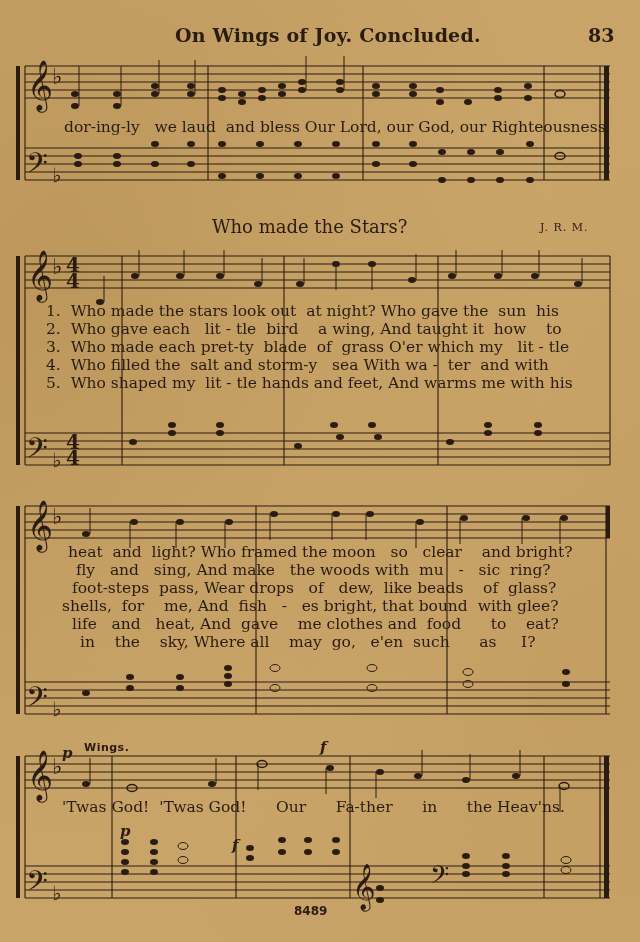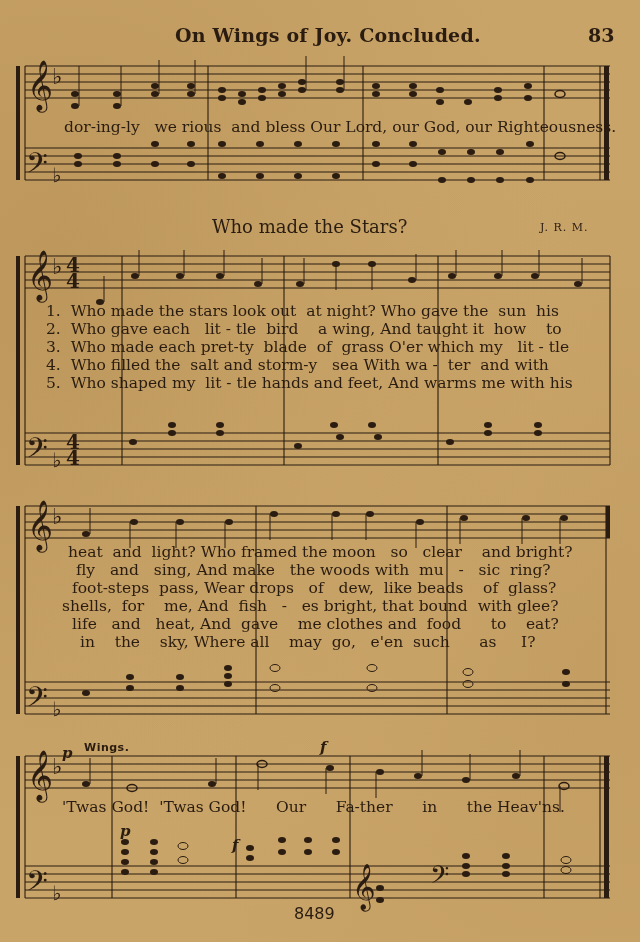--- a/index.html
+++ b/index.html
@@ -19,21 +19,21 @@
   .header-title { position: absolute; left: 175px; top: 0; font-size: 19px; letter-spacing: 0.2px; }
   .page-number { position: absolute; left: 588px; top: 0; font-size: 19px; text-align: center; }
   .song-title { position: absolute; left: 212px; top: 216px; font-size: 18px; }
   .author { position: absolute; left: 540px; top: 221px; font-size: 11px; letter-spacing: 1px; }
   .lyric-line { position: absolute; font-size: 15.5px; white-space: pre; line-height: 18px; }
   .verse-block { position: absolute; left: 46px; top: 302px; }
   .verse-block .lyric-line, .verse2-block .lyric-line { position: relative; }
   .verse2-block { position: absolute; top: 543px; left: 0; width: 544px; }
   .answer-label { position: absolute; left: 84px; top: 741px; font-size: 11px; font-weight: bold; font-family: "DejaVu Sans", sans-serif; letter-spacing: 0.5px; }
   .dyn { position: absolute; font-style: italic; font-weight: bold; font-size: 15px; font-family: "DejaVu Serif", serif; }
-  .plate-number { position: absolute; left: 294px; top: 904px; font-size: 16px; font-weight: normal; font-family: "DejaVu Sans", sans-serif; }
+  .plate-number { position: absolute; left: 294px; top: 904px; font-size: 12px; font-weight: bold; font-family: "DejaVu Sans", sans-serif; }
   svg.score { position: absolute; left: 0; top: 0; }
 </style>
 </head>
 <body>
 
 <svg class="score" width="640" height="942" viewBox="0 0 640 942">
   <defs>
     <g id="staff5">
       <line x1="0" y1="0" x2="1" y2="0"></line>
     </g>
@@ -366,21 +366,21 @@
       <line x1="520" y1="750" x2="520" y2="776"></line>
     <line x1="560" y1="786" x2="560" y2="812"></line>
   </g>
 </svg>
 
 <div class="abs page-header">
   <span class="header-title">On Wings of Joy.  Concluded.</span>
   <span class="page-number">83</span>
 </div>
 
-<div class="lyric-line" style="left:64px; top:118px;">dor-ing-ly   we rious  and bless Our Lord, our God, our Righteousness.</div>
+<div class="lyric-line" style="left:64px; top:118px;">dor-ing-ly   we laud  and bless Our Lord, our God, our Righteousness.</div>
 
 <div class="song-title">Who made the Stars?</div>
 <div class="author">J. R. M.</div>
 
 <div class="verse-block">
   <div class="lyric-line">1.  Who made the stars look out  at night? Who gave the  sun  his</div>
   <div class="lyric-line">2.  Who gave each   lit - tle  bird    a wing, And taught it  how    to</div>
   <div class="lyric-line">3.  Who made each pret-ty  blade  of  grass O'er which my   lit - tle</div>
   <div class="lyric-line">4.  Who filled the  salt and storm-y   sea With wa -  ter  and with</div>
   <div class="lyric-line">5.  Who shaped my  lit - tle hands and feet, And warms me with his</div>

